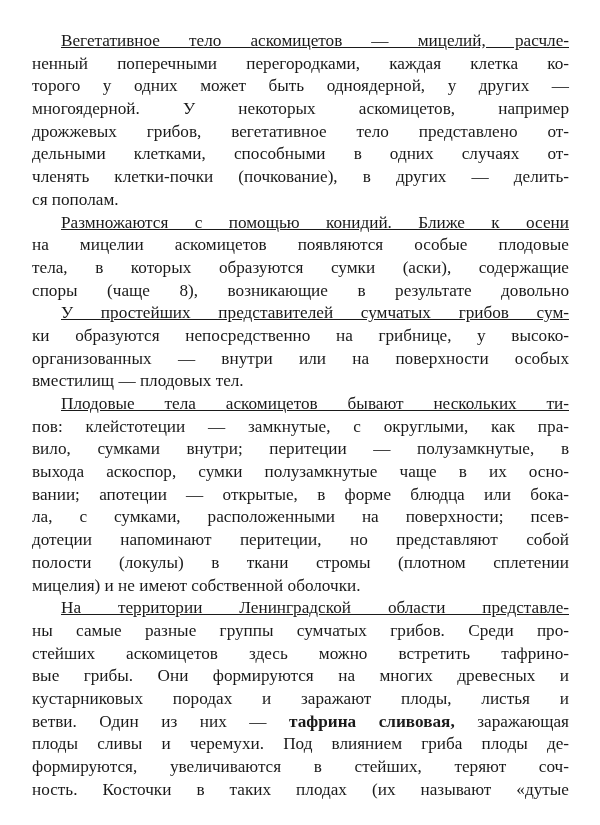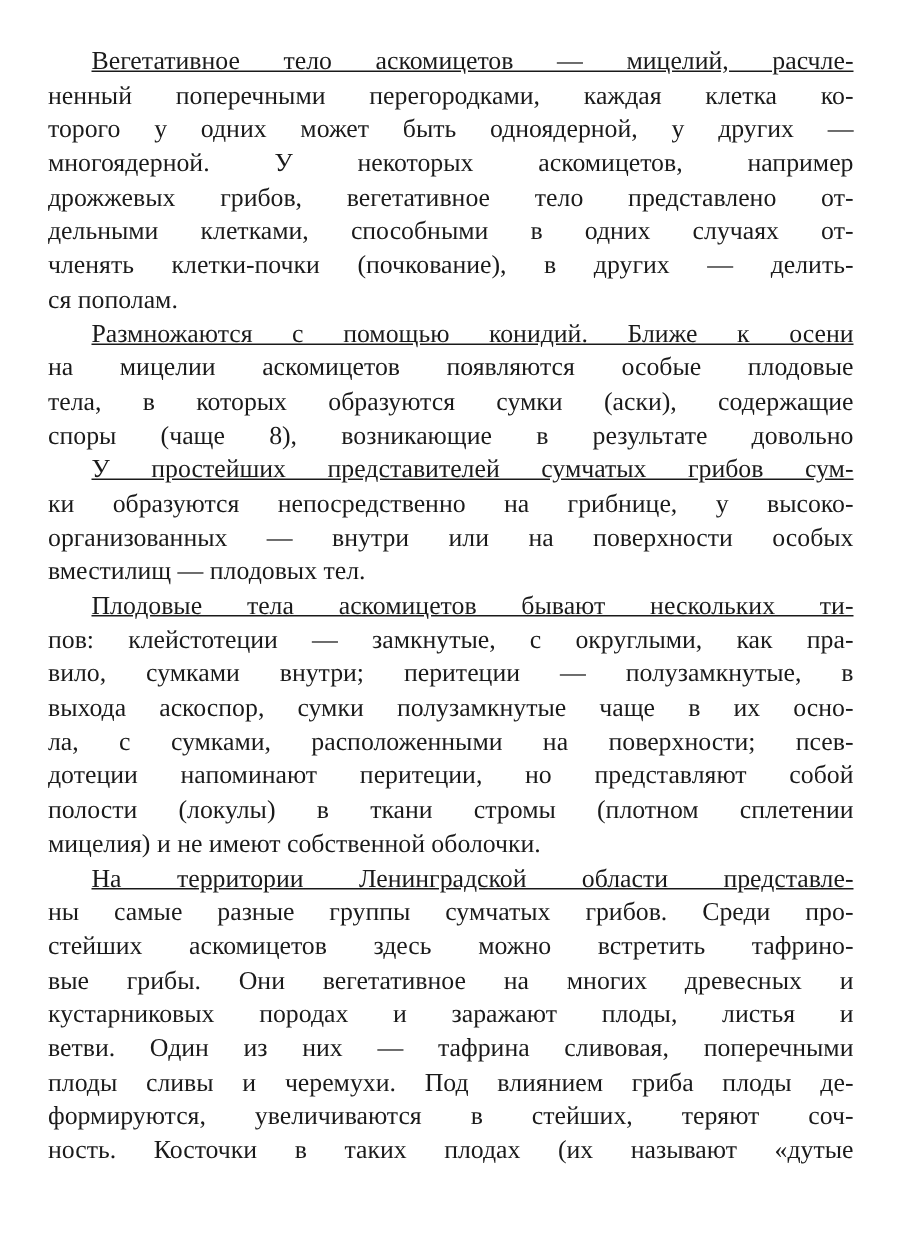--- a/index.html
+++ b/index.html
@@ -9,21 +9,21 @@
     font-family: "Liberation Serif", "DejaVu Serif", serif;
     font-size: 17.2px; line-height: 22.7px; color: #1a1a1a;
   }
   .line {
     display: block; white-space: nowrap;
     text-align: justify; text-align-last: justify;
     height: 22.7px; overflow: visible;
   }
   .line.last { text-align-last: left; }
   .line.indent { padding-left: 29px; text-decoration: underline; }
-  .b { font-weight: normal; }
+  .b { font-weight: bold; }
 </style>
 </head>
 <body>
 
 <div class="page">
 
   <div>
     <span class="line indent">Вегетативное тело аскомицетов — мицелий, расчле-</span>
     <span class="line">ненный поперечными перегородками, каждая клетка ко-</span>
     <span class="line">торого у одних может быть одноядерной, у других —</span>
@@ -46,31 +46,32 @@
     <span class="line">ки образуются непосредственно на грибнице, у высоко-</span>
     <span class="line">организованных — внутри или на поверхности особых</span>
     <span class="line last">вместилищ — плодовых тел.</span>
   </div>
 
   <div>
     <span class="line indent">Плодовые тела аскомицетов бывают нескольких ти-</span>
     <span class="line">пов: клейстотеции — замкнутые, с округлыми, как пра-</span>
     <span class="line">вило, сумками внутри; перитеции — полузамкнутые, в</span>
     <span class="line">выхода аскоспор, сумки полузамкнутые чаще в их осно-</span>
+    <span class="line">вании; апотеции — открытые, в форме блюдца или бока-</span>
     <span class="line">ла, с сумками, расположенными на поверхности; псев-</span>
     <span class="line">дотеции напоминают перитеции, но представляют собой</span>
     <span class="line">полости (локулы) в ткани стромы (плотном сплетении</span>
     <span class="line last">мицелия) и не имеют собственной оболочки.</span>
   </div>
 
   <div>
     <span class="line indent">На территории Ленинградской области представле-</span>
     <span class="line">ны самые разные группы сумчатых грибов. Среди про-</span>
     <span class="line">стейших аскомицетов здесь можно встретить тафрино-</span>
-    <span class="line">вые грибы. Они вегетативное на многих древесных и</span>
+    <span class="line">вые грибы. Они формируются на многих древесных и</span>
     <span class="line">кустарниковых породах и заражают плоды, листья и</span>
-    <span class="line"><span>ветви. Один из них — </span><span class="b">тафрина сливовая,</span><span> поперечными</span></span>
+    <span class="line"><span>ветви. Один из них — </span><span class="b">тафрина сливовая,</span><span> заражающая</span></span>
     <span class="line">плоды сливы и черемухи. Под влиянием гриба плоды де-</span>
     <span class="line">формируются, увеличиваются в стейших, теряют соч-</span>
     <span class="line">ность. Косточки в таких плодах (их называют «дутые</span>
   </div>
 
 </div>
 
 </body></html>

